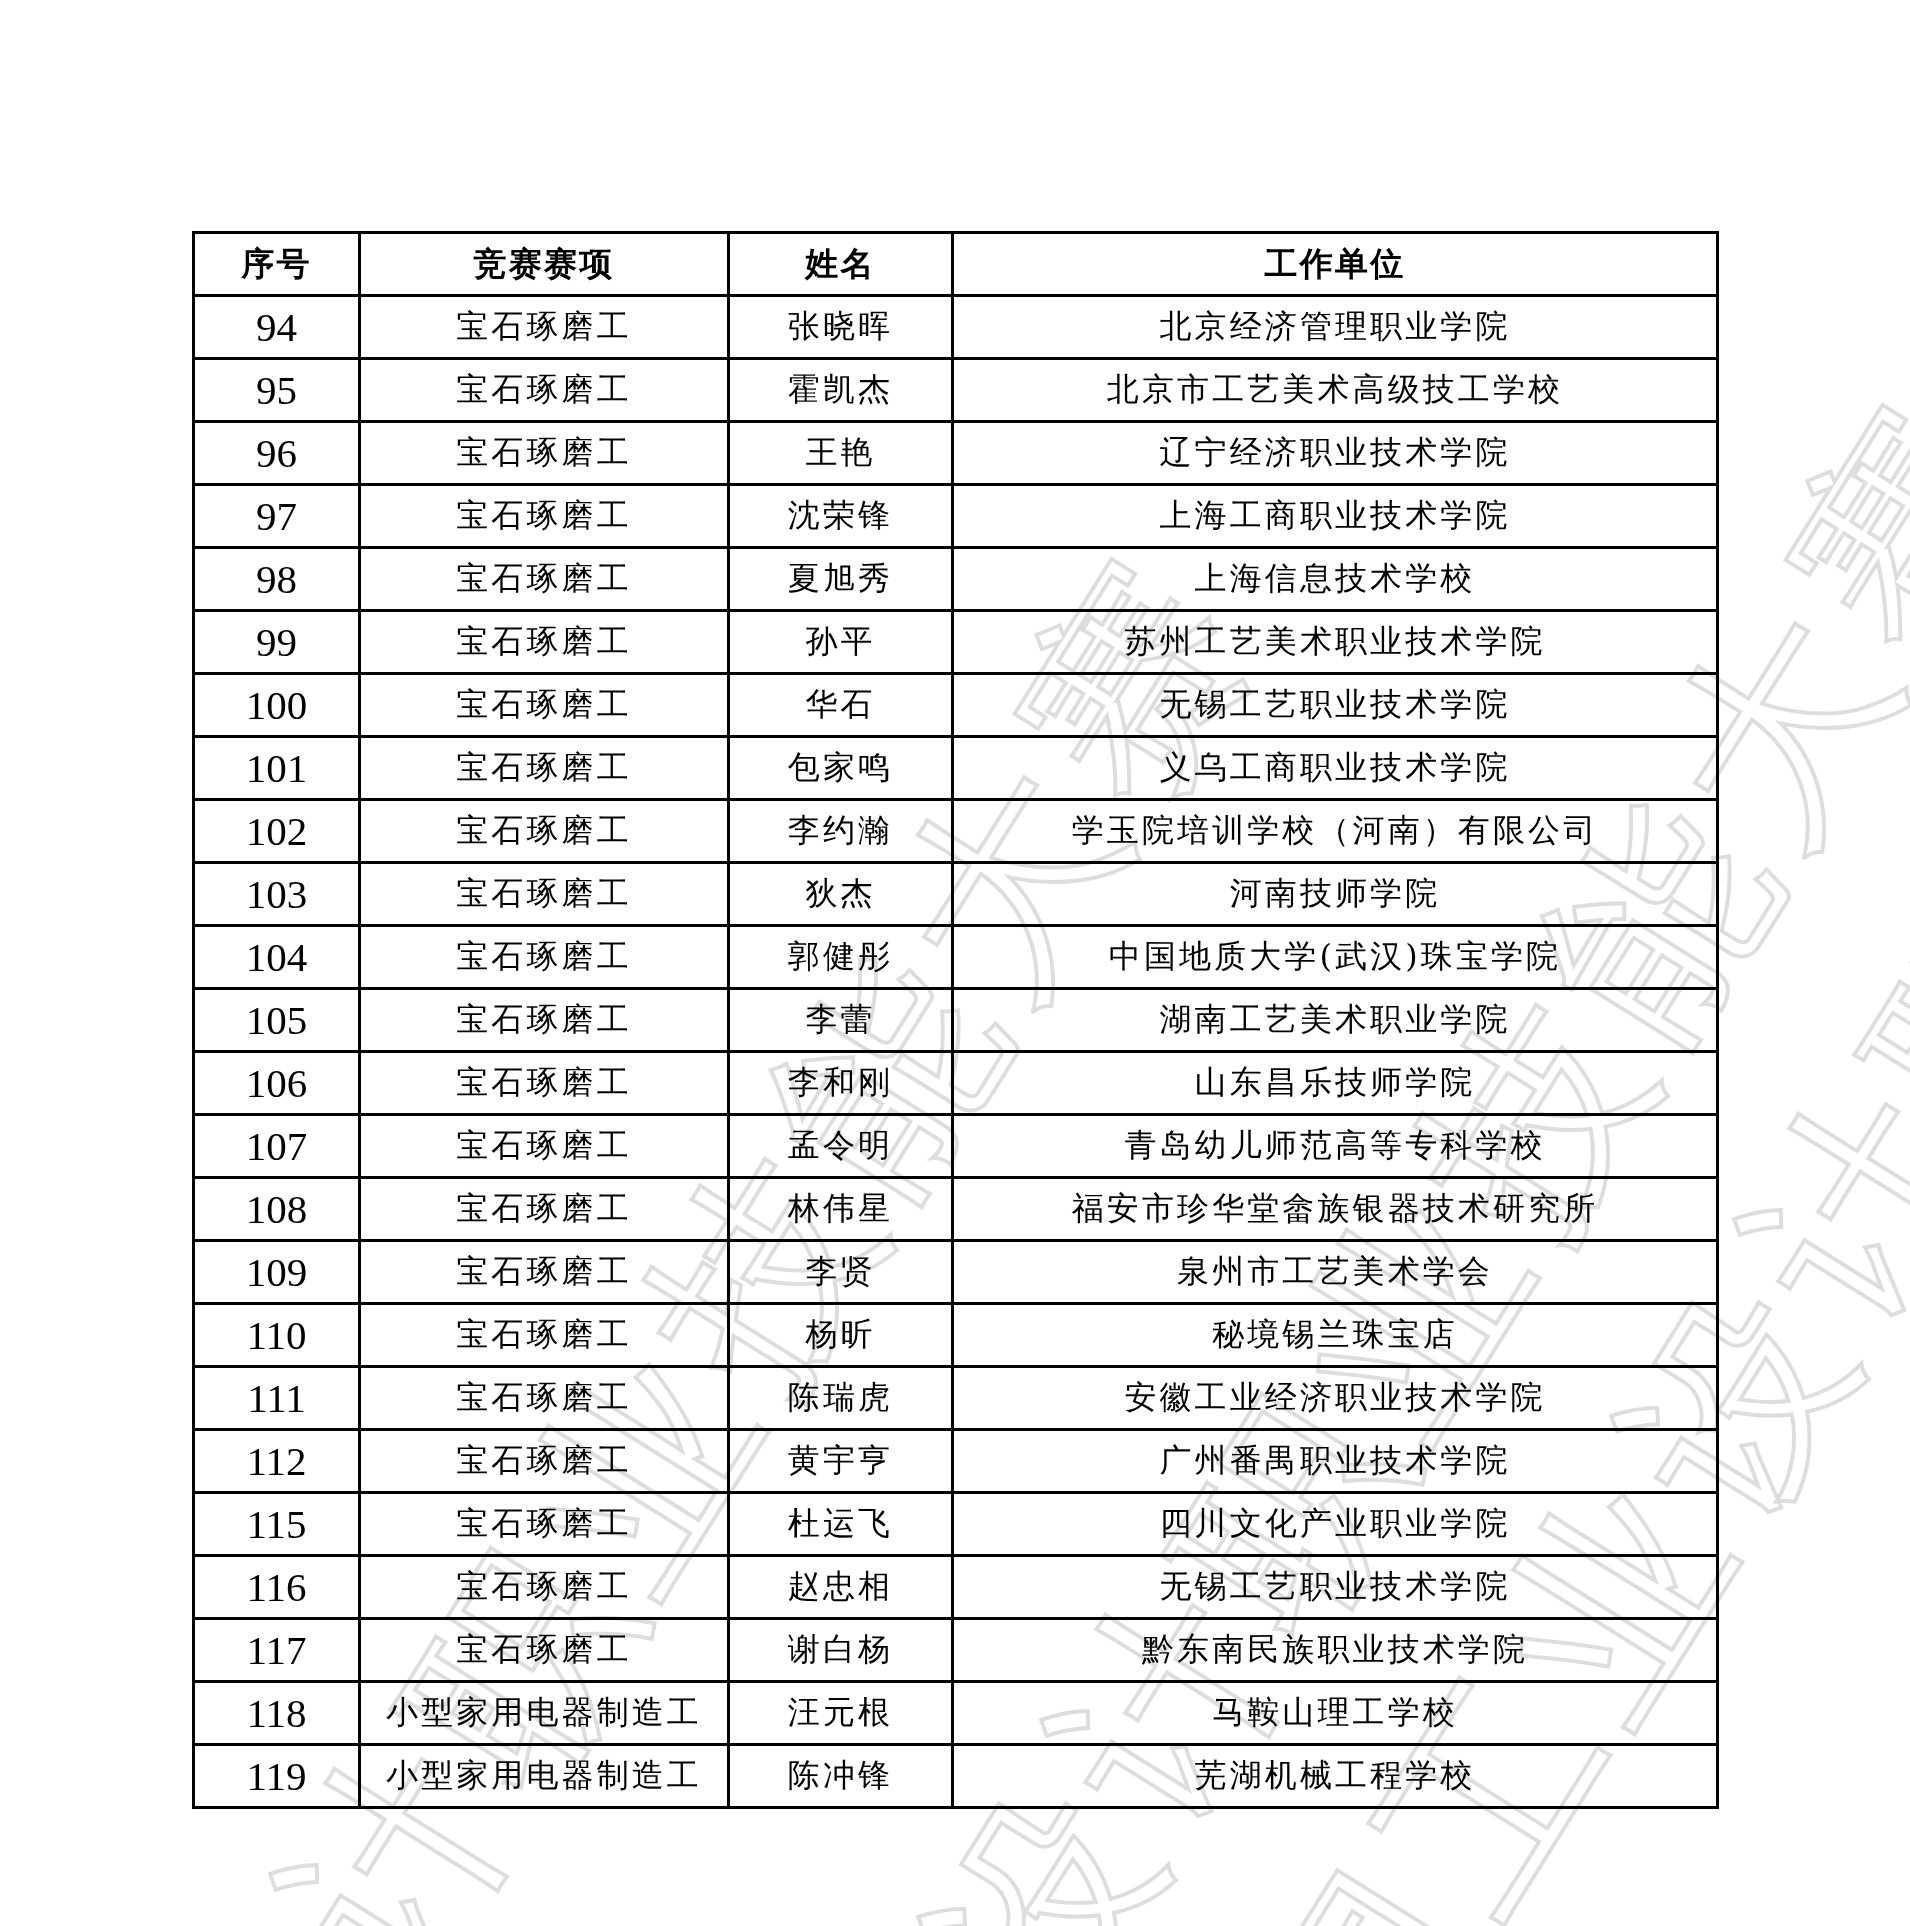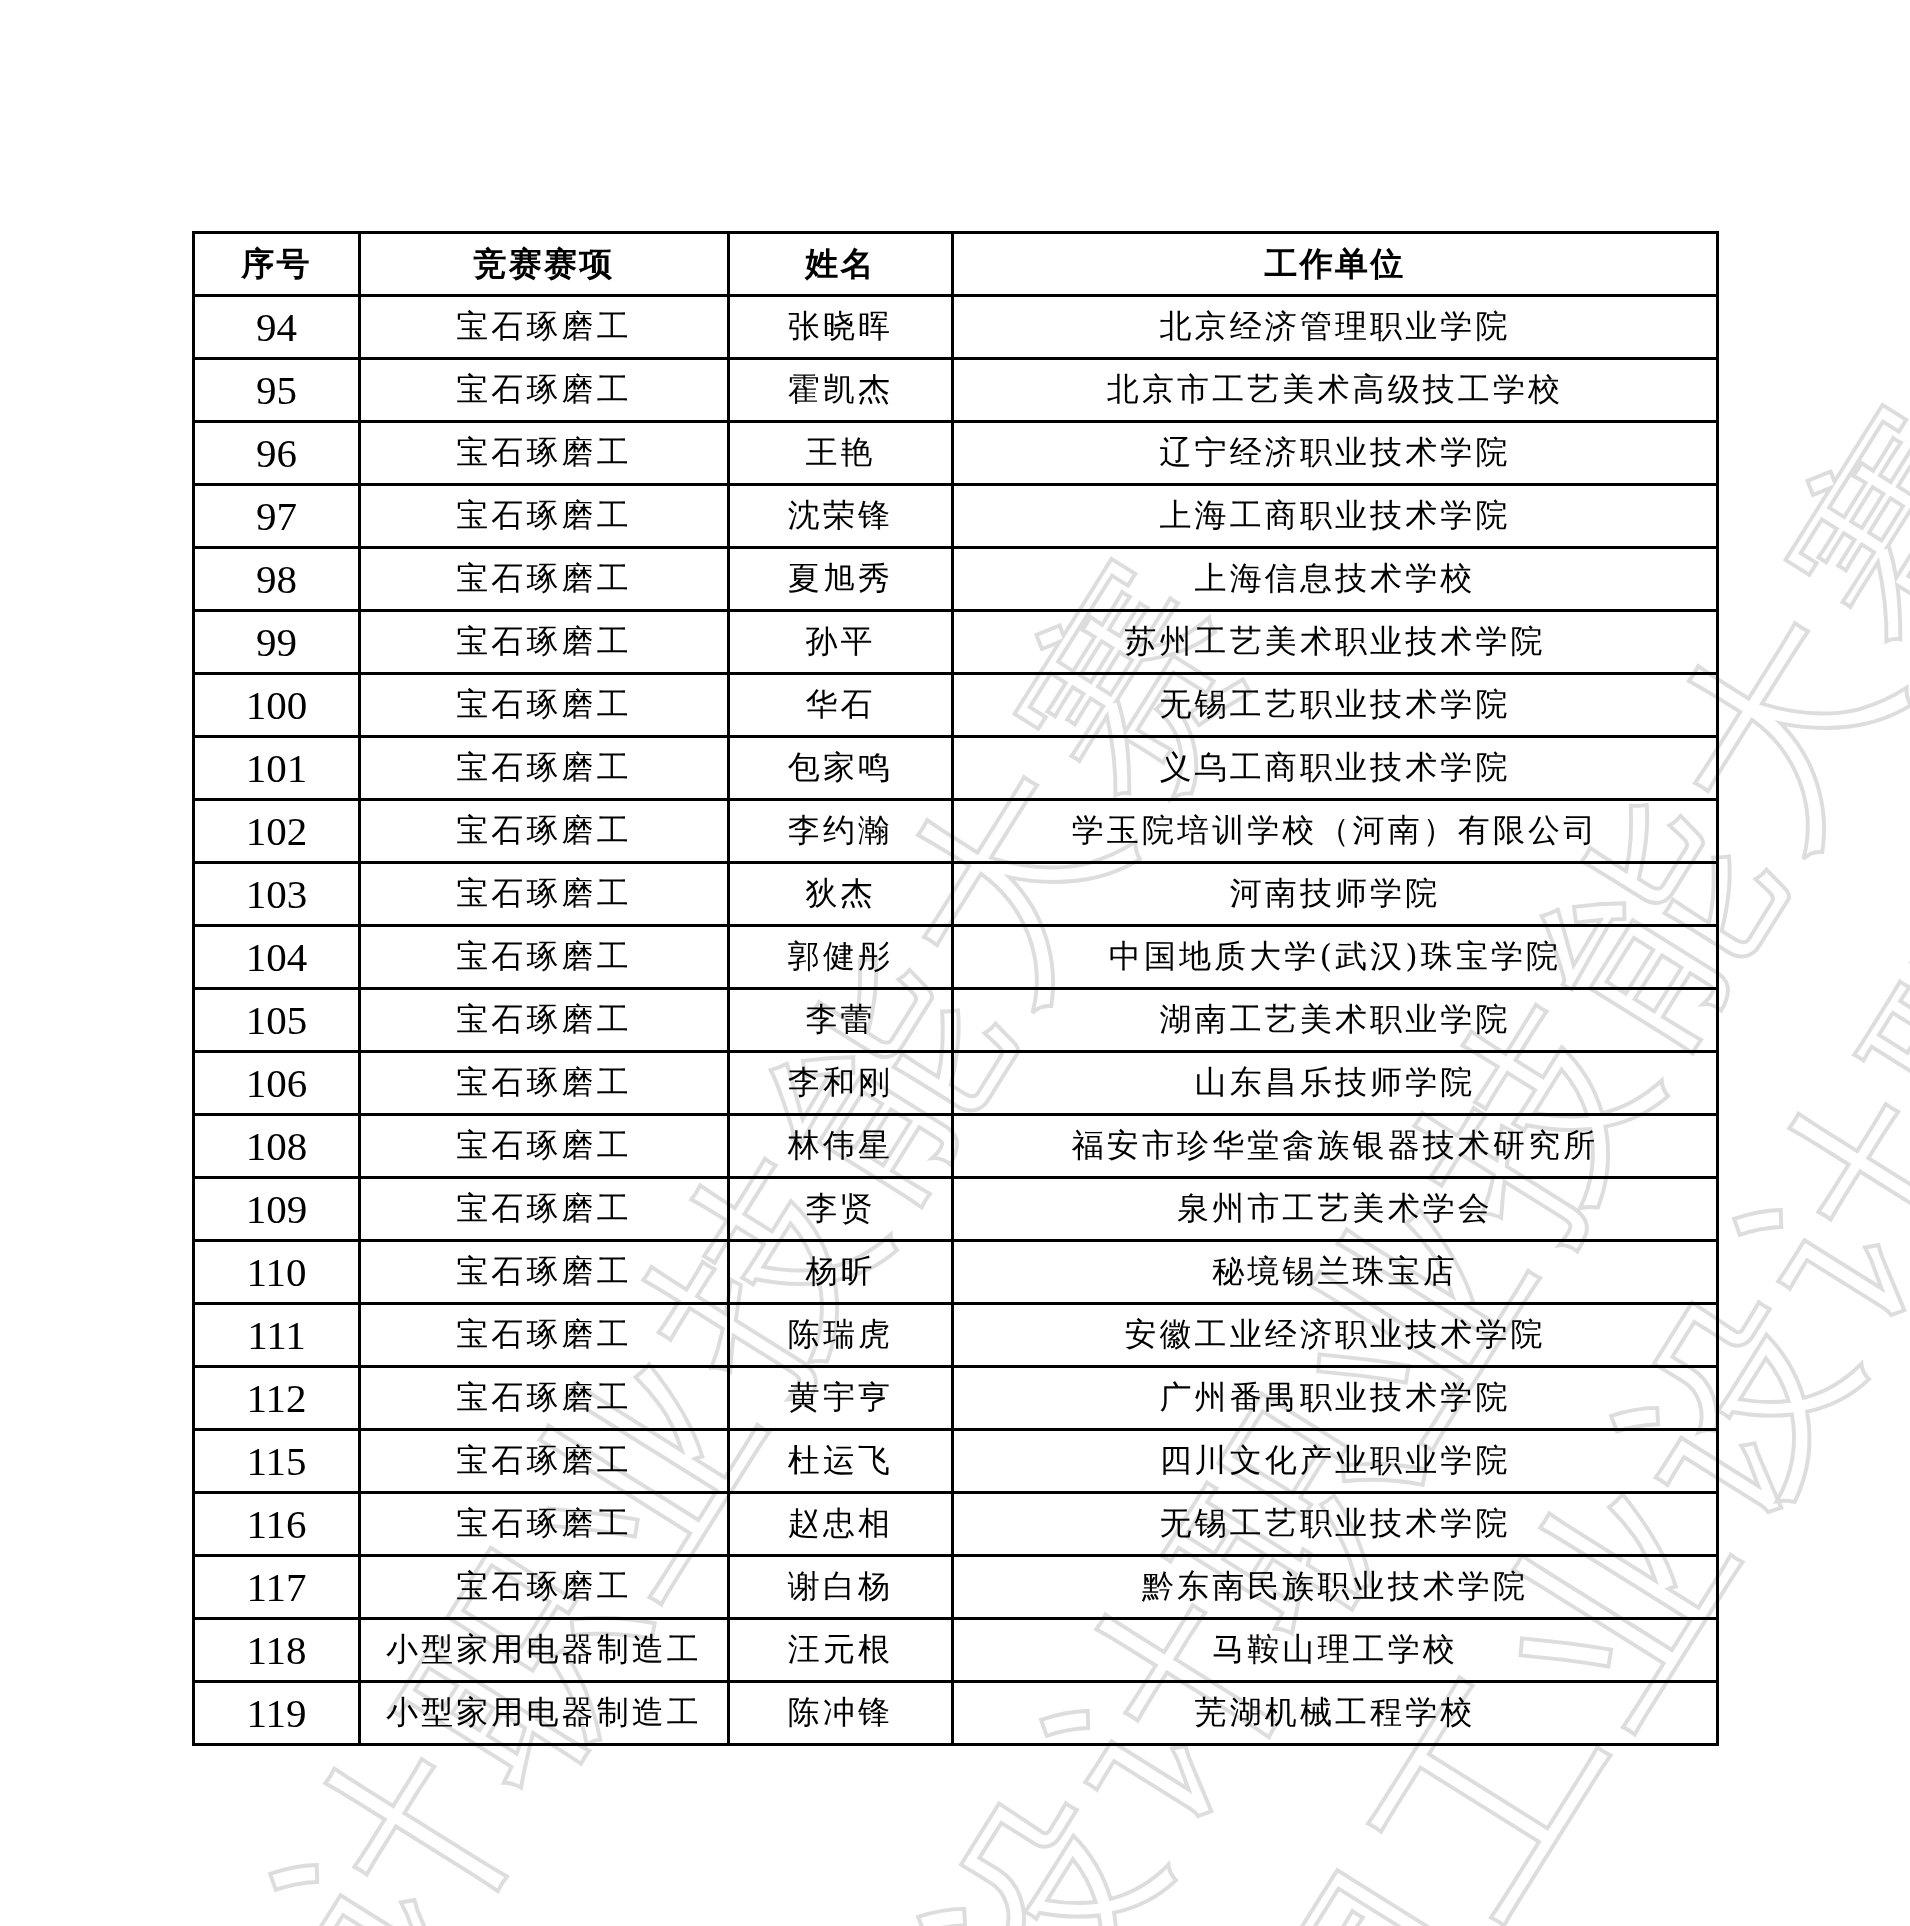--- a/index.html
+++ b/index.html
@@ -171,20 +171,26 @@
         <td>李蕾</td>
         <td>湖南工艺美术职业学院</td>
       </tr>
     <tr>
         <td class="num">106</td>
         <td>宝石琢磨工</td>
         <td>李和刚</td>
         <td>山东昌乐技师学院</td>
       </tr>
     <tr>
+        <td class="num">107</td>
+        <td>宝石琢磨工</td>
+        <td>孟令明</td>
+        <td>青岛幼儿师范高等专科学校</td>
+      </tr>
+    <tr>
         <td class="num">108</td>
         <td>宝石琢磨工</td>
         <td>林伟星</td>
         <td>福安市珍华堂畲族银器技术研究所</td>
       </tr>
     <tr>
         <td class="num">109</td>
         <td>宝石琢磨工</td>
         <td>李贤</td>
         <td>泉州市工艺美术学会</td>

